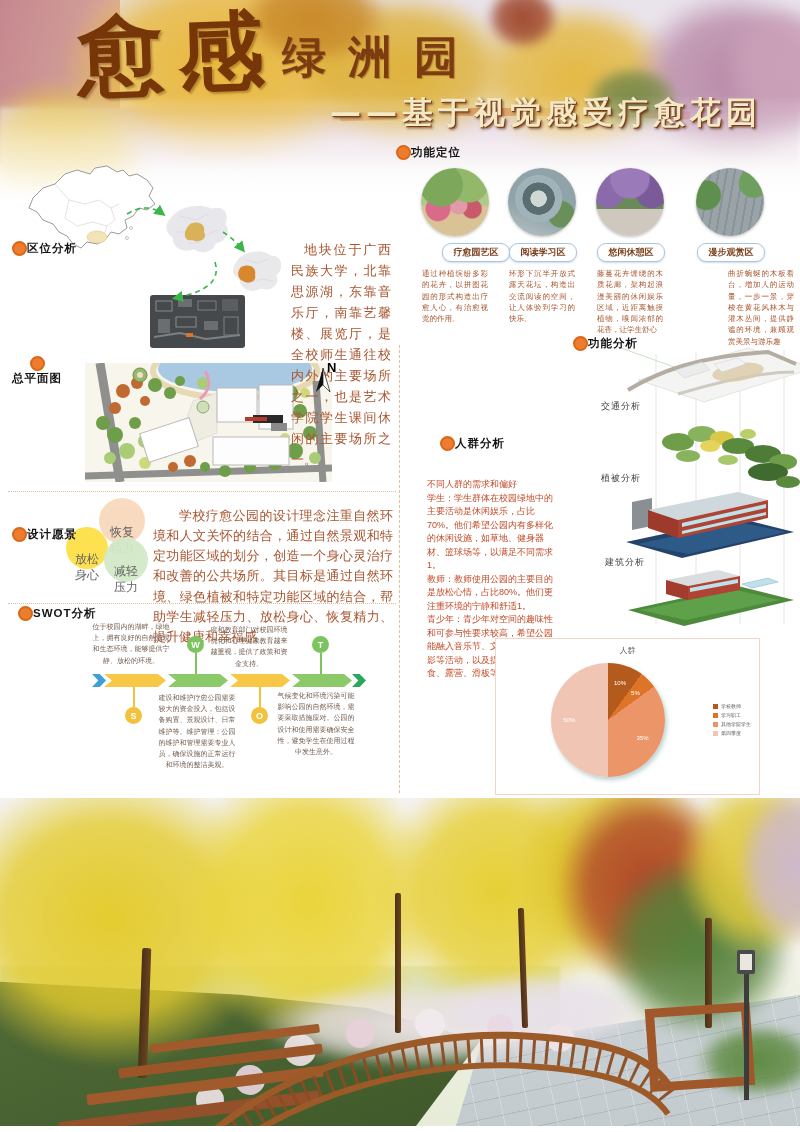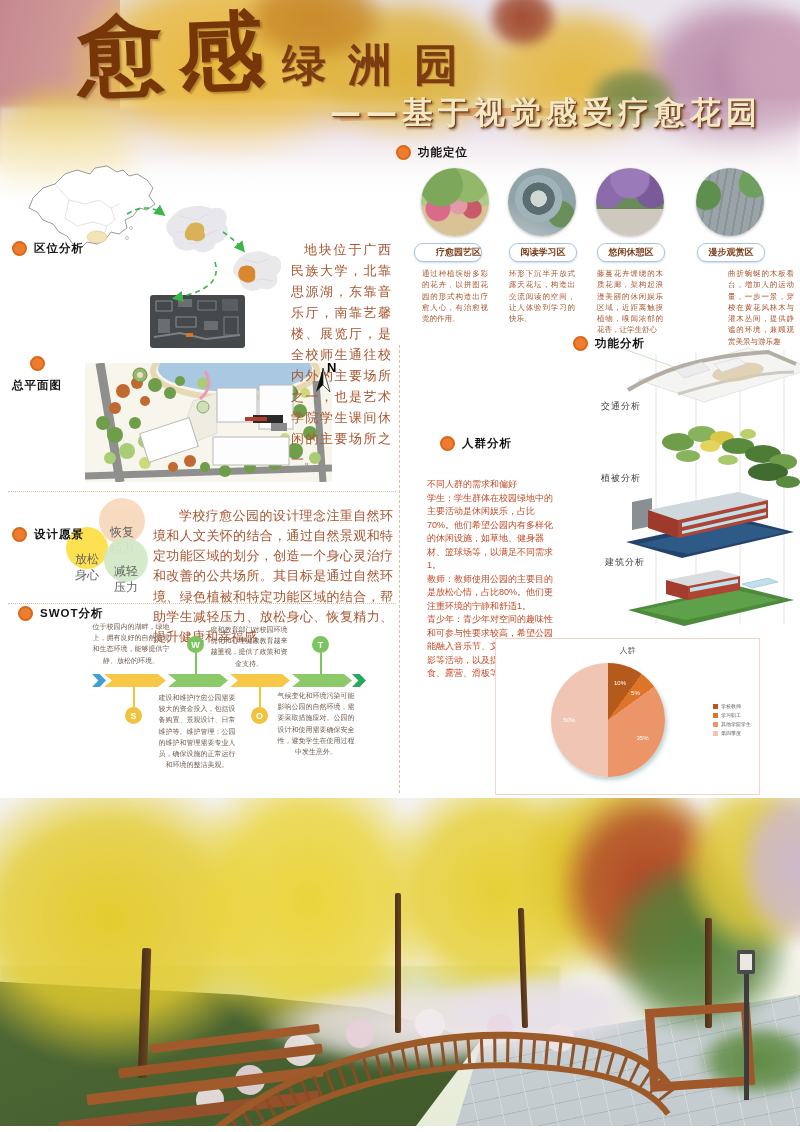--- a/index.html
+++ b/index.html
@@ -13,28 +13,28 @@
   .b-building{position:absolute;left:-12px;top:-12px;width:132px;height:170px;z-index:2;
      background:linear-gradient(105deg,#c4848e 0%,#cf9a96 55%,#e2bab0 100%);transform:skewY(-6deg);}
   .b-ground{position:absolute;left:0;top:108px;width:800px;height:64px;z-index:2;
      background:linear-gradient(180deg,#d9c6d6 0%,#e4d4de 70%,#f2ecf0 100%);filter:blur(2px);}
   .b-perg{position:absolute;background:#c2552a;border-radius:2px;opacity:.8;z-index:3;height:8px;}
   .b-fade{position:absolute;inset:0;z-index:4;
      background:linear-gradient(180deg,rgba(255,255,255,0) 40%,rgba(255,255,255,.55) 60%,#fff 85%);}
   .t-main{position:absolute;left:78px;top:-4px;z-index:5;font-family:"DejaVu Serif",serif;
      font-weight:bold;font-size:86px;letter-spacing:14px;color:#773608;transform:rotate(-2deg);
      text-shadow:2px 2px 2px rgba(90,40,5,.35);}
-  .t-sub{position:absolute;left:282px;top:36px;z-index:5;font-family:"DejaVu Serif",serif;
+  .t-sub{position:absolute;left:282px;top:28px;z-index:5;font-family:"DejaVu Serif",serif;
      font-weight:bold;font-size:44px;letter-spacing:22px;color:#7d3b10;
      text-shadow:1px 1px 1px rgba(90,40,5,.35);}
   .t-tag{position:absolute;left:330px;top:92px;z-index:5;font-family:"DejaVu Serif",serif;
      font-weight:bold;font-size:31px;letter-spacing:5px;color:#f3e9c6;
      text-shadow:1px 1px 0 #7a3a14,2px 2px 3px rgba(90,40,10,.8);}
   
-  .sec{position:absolute;display:flex;align-items:center;gap:7px;z-index:6;}
+  .sec{position:absolute;display:flex;align-items:center;z-index:6;}
   .dot{width:15px;height:15px;border-radius:50%;background:#ee7c2e;border:2px solid #d96716;box-sizing:border-box;flex:none;}
   .sec-t{font-weight:bold;font-size:11.5px;color:#141414;letter-spacing:1px;white-space:nowrap;}
   
   .vsep{position:absolute;left:399px;top:345px;height:448px;border-left:1px dashed #e0c09a;z-index:2;}
   .hsep{position:absolute;left:8px;width:388px;border-top:1px dotted #e0c09a;z-index:2;}
   
   .body-red{position:absolute;color:#a8552f;text-align:justify;z-index:5;}
   .loc-text{left:291px;top:239px;width:100px;font-size:13px;line-height:1.62;text-indent:1em;}
   .vision-text{left:153px;top:506px;width:240px;font-size:13px;line-height:1.55;text-indent:2em;}
   .bubble{position:absolute;border-radius:50%;display:flex;align-items:center;justify-content:center;z-index:4;opacity:.95;}
@@ -301,21 +301,21 @@
   <div class="swot-txt" style="left:276px;top:690px;width:80px;">气候变化和环境污染可能影响公园的自然环境，需要采取措施应对。公园的设计和使用需要确保安全性，避免学生在使用过程中发生意外。</div>
 
   <div class="sec" style="left:396px;top:145px;">
     <span class="dot"></span>
     <span class="sec-t">功能定位</span>
   </div>
   <div class="zone-photo z1" style="left:421px;"></div>
   <div class="zone-photo z2" style="left:508px;"></div>
   <div class="zone-photo z3" style="left:596px;"></div>
   <div class="zone-photo z4" style="left:696px;"></div>
-  <div class="pill" style="left:414px;text-align:right;">疗愈园艺区</div>
+  <div class="pill" style="left:442px;">疗愈园艺区</div>
   <div class="pill" style="left:509px;">阅读学习区</div>
   <div class="pill" style="left:597px;">悠闲休憩区</div>
   <div class="pill" style="left:697px;">漫步观赏区</div>
   <div class="zdesc" style="left:422px;">通过种植缤纷多彩的花卉，以拼图花园的形式构造出疗愈人心，有治愈视觉的作用。</div>
   <div class="zdesc" style="left:597px;">藤蔓花卉缠绕的木质花廊，架构起浪漫美丽的休闲娱乐区域，近距离触摸植物，嗅闻浓郁的花香，让学生舒心</div>
   <div class="zdesc" style="left:509px;">环形下沉半开放式露天花坛，构造出交流阅读的空间，让人体验到学习的快乐。</div>
   <div class="zdesc" style="left:728px;">曲折蜿蜒的木板看台，增加人的运动量，一步一景，穿梭在黄花风林木与灌木丛间，提供静谧的环境，兼顾观赏美景与游乐趣</div>
 
   <div class="sec" style="left:573px;top:336px;">
     <span class="dot"></span>

